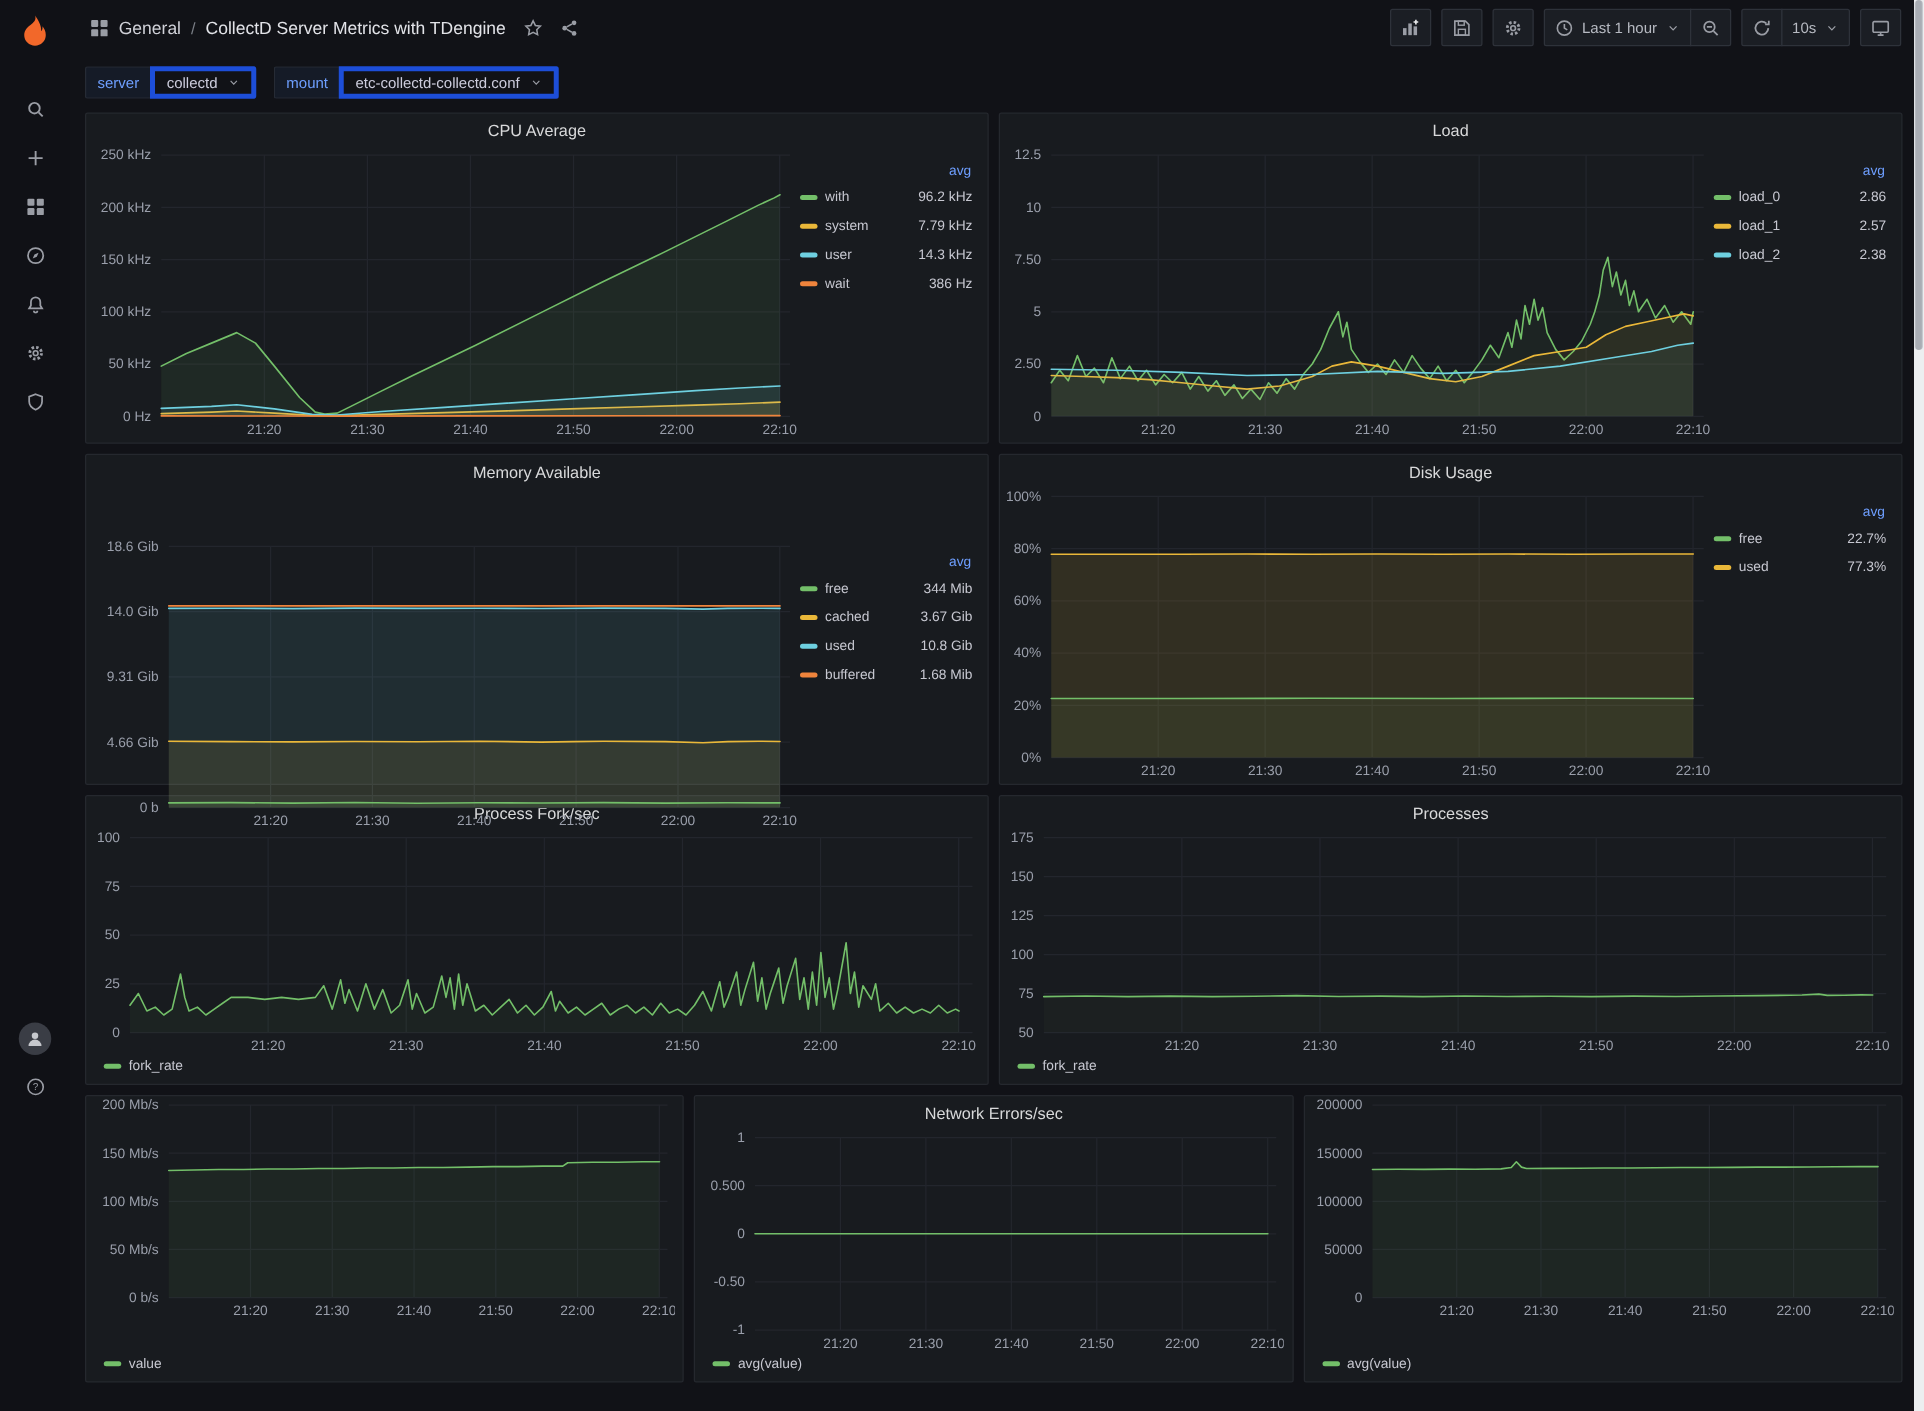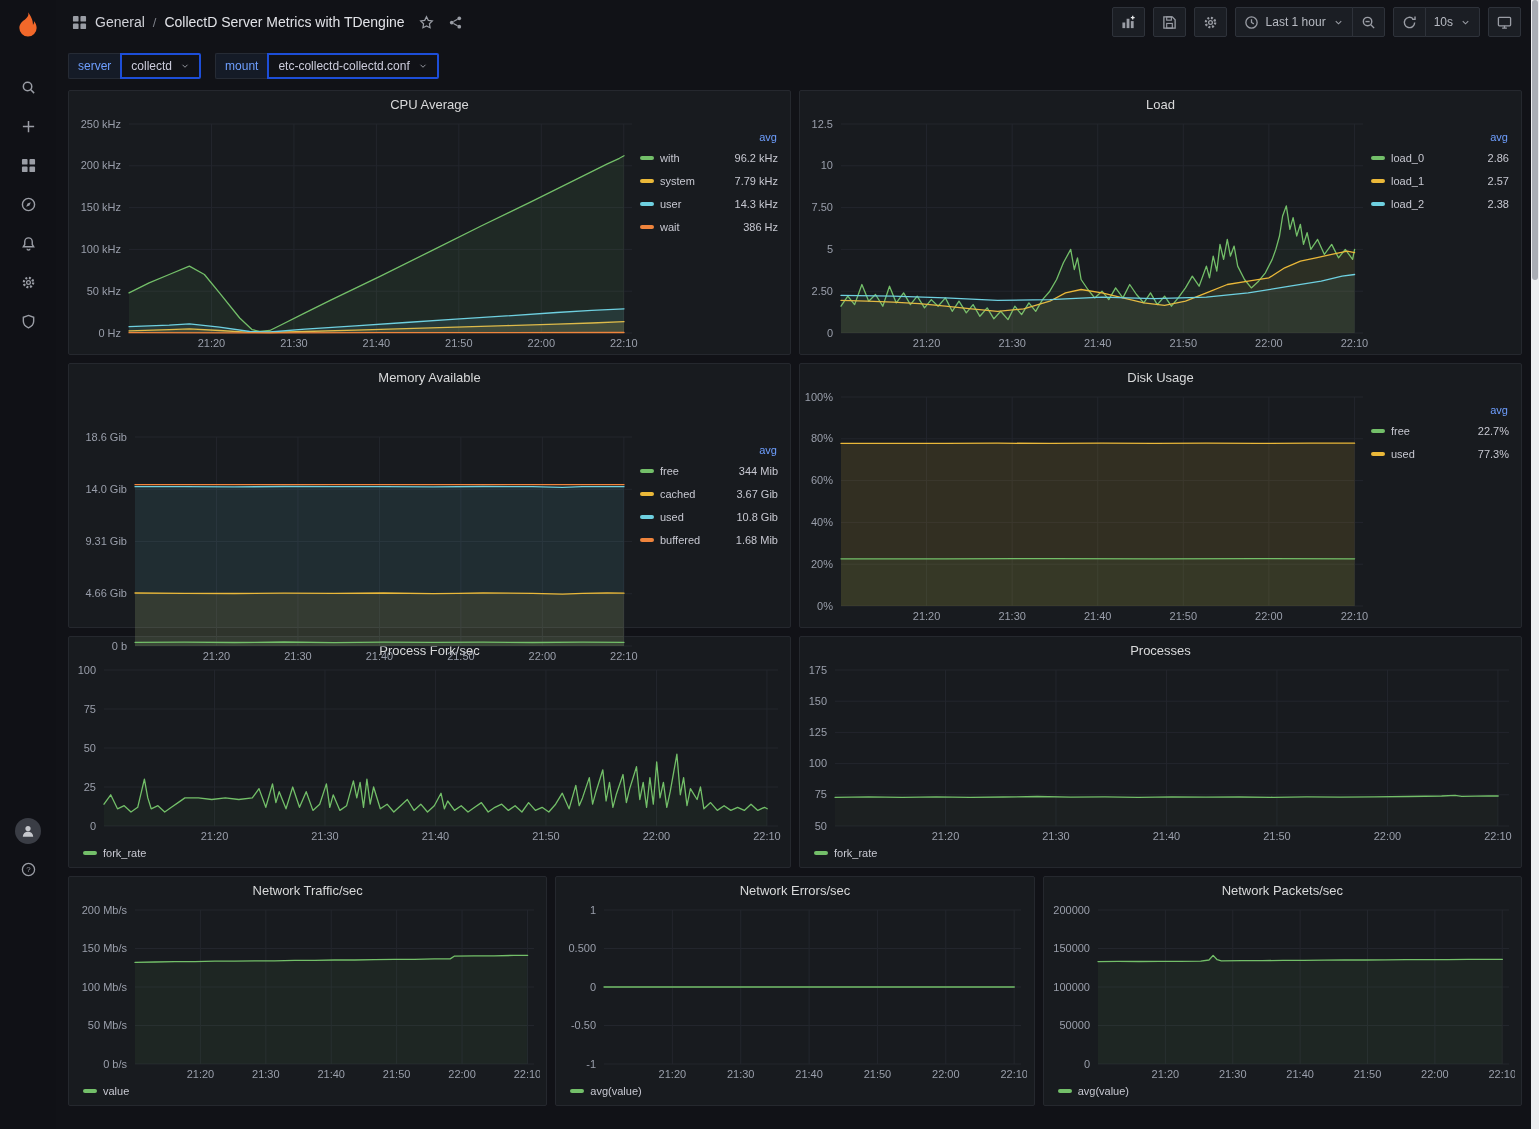--- a/index.html
+++ b/index.html
@@ -33,21 +33,21 @@
   .tgroup .tbtn:first-child{border-radius:2px 0 0 2px;margin-left:0}
   .tgroup .tbtn:last-child{border-radius:0 2px 2px 0}
   .tbtn .caret svg{width:11px;height:11px}
   .tbtn.accent{color:#e5b23c}
   
   .vars{flex:none;display:flex;gap:14px;align-items:center;padding:9px 12px 9px 12px}
   .var-chip{display:flex;align-items:center;height:26px;cursor:pointer}
   .var-label{height:100%;display:flex;align-items:center;padding:12px 9px;background:#151b27;color:#6e9fff;
     font-size:12px;border-radius:2px 0 0 2px;border:1px solid #262b35;border-right:none}
   .var-value{height:100%;display:flex;align-items:center;gap:8px;padding:0 9px;background:#111217;
-    border:2px solid #1d4ed8;border-radius:0 2px 2px 0;color:#ccccdc;font-size:12px}
+    border:4px solid #1d4ed8;border-radius:0 2px 2px 0;color:#ccccdc;font-size:12px}
   .var-value .caret svg{width:10px;height:10px;color:#9a9da5}
   
   .dash{flex:1;display:flex;flex-direction:column;gap:8px;padding:2px 17px 0 12px;overflow:hidden}
   .dash-row{display:flex;gap:8px}
   .panel{flex:1;min-width:0;background:#181b1f;border:1px solid #25282e;border-radius:2px;display:flex;flex-direction:column}
   .panel-header{height:26px;flex:none;display:flex;align-items:center;justify-content:center}
   .panel-title{font-size:13px;font-weight:500;color:#d8d9da;cursor:pointer}
   .panel-body{flex:1;display:flex;min-height:0;padding:0 6px 3px 2px}
   .chart-col{flex:1;display:flex;flex-direction:column;min-width:0}
   .chart{flex:1;min-height:0;position:relative}
@@ -630,23 +630,20 @@
                     <i class="sw" style="background: rgb(115, 191, 105);"></i>
                     <span>fork_rate</span>
                   </span>
                 </div>
               </div>
             </div>
           </section>
         </div>
         <div class="dash-row">
           <section class="panel" style="height: 230px;">
-            <header class="panel-header">
-              <span class="panel-title">Network Traffic/sec</span>
-            </header>
             <div class="panel-body">
               <div class="chart-col">
                 <div class="chart">
                   <svg width="469" height="179" viewBox="0 0 469 179">
                     <line x1="64" x2="463" y1="161" y2="161" stroke="#23262d" stroke-width="1"></line>
                     <text x="56" y="164.5" text-anchor="end" fill="#9a9fab" font-size="11">0 b/s</text>
                     <line x1="64" x2="463" y1="122.5" y2="122.5" stroke="#23262d" stroke-width="1"></line>
                     <text x="56" y="126" text-anchor="end" fill="#9a9fab" font-size="11">50 Mb/s</text>
                     <line x1="64" x2="463" y1="84" y2="84" stroke="#23262d" stroke-width="1"></line>
                     <text x="56" y="87.5" text-anchor="end" fill="#9a9fab" font-size="11">100 Mb/s</text>
@@ -715,23 +712,20 @@
                 <div class="legend-bottom">
                   <span class="lg-b-item" style="display: inline-flex; align-items: center; gap: 6px;">
                     <i class="sw" style="background: rgb(115, 191, 105);"></i>
                     <span>avg(value)</span>
                   </span>
                 </div>
               </div>
             </div>
           </section>
           <section class="panel" style="height: 230px;">
-            <header class="panel-header">
-              <span class="panel-title">Network Packets/sec</span>
-            </header>
             <div class="panel-body">
               <div class="chart-col">
                 <div class="chart">
                   <svg width="469" height="179" viewBox="0 0 469 179">
                     <line x1="52" x2="463" y1="161" y2="161" stroke="#23262d" stroke-width="1"></line>
                     <text x="44" y="164.5" text-anchor="end" fill="#9a9fab" font-size="11">0</text>
                     <line x1="52" x2="463" y1="122.5" y2="122.5" stroke="#23262d" stroke-width="1"></line>
                     <text x="44" y="126" text-anchor="end" fill="#9a9fab" font-size="11">50000</text>
                     <line x1="52" x2="463" y1="84" y2="84" stroke="#23262d" stroke-width="1"></line>
                     <text x="44" y="87.5" text-anchor="end" fill="#9a9fab" font-size="11">100000</text>

